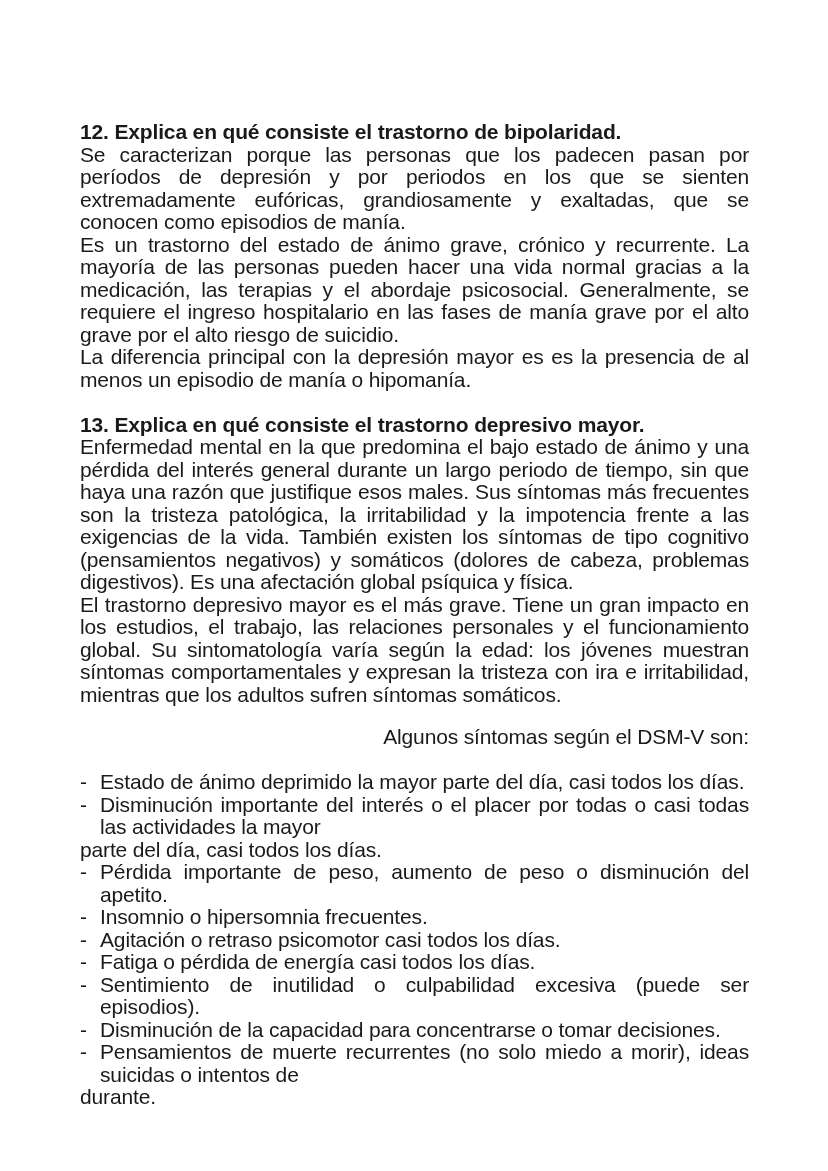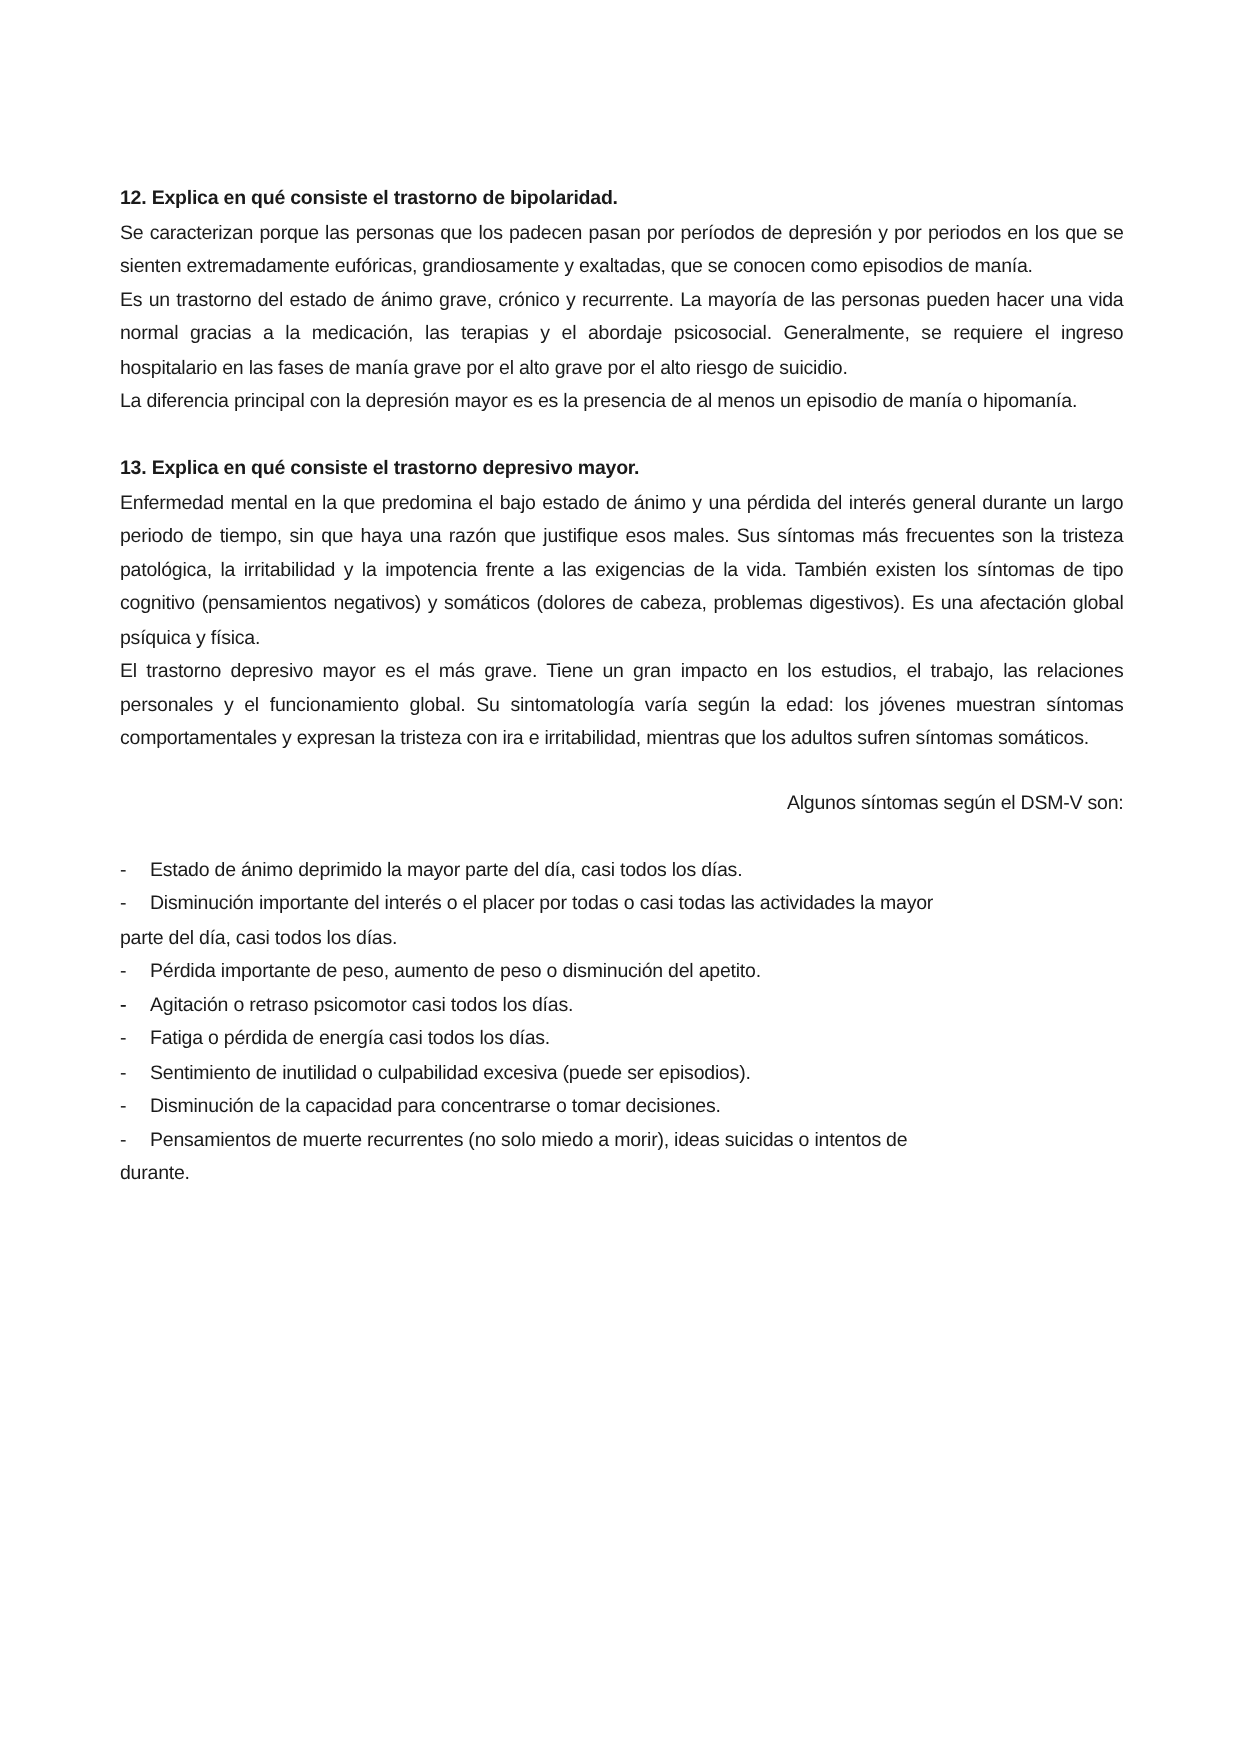--- a/index.html
+++ b/index.html
@@ -3,21 +3,21 @@
 <meta charset="utf-8">
 <style>
   html, body { margin: 0; padding: 0; background: #ffffff; }
   body { width: 828px; height: 1171px; overflow: hidden; position: relative; }
   .page {
     position: absolute;
     left: 80px;
     top: 121px;
     width: 669px;
     font-family: "Liberation Sans", sans-serif;
-    font-size: 13px;
+    font-size: 21px;
     line-height: 22.5px;
     color: #1a1a1a;
     letter-spacing: -0.15px;
   }
   .heading { font-weight: bold; margin: 0; }
   .para { margin: 0; text-align: justify; }
   .para.last-left { text-align: right; margin-top: 20px; }
   .gap { height: 22.5px; }
   .u { text-underline-offset: 2px; }
   ul.dash { list-style: none; margin: 0; padding: 0; }
@@ -44,21 +44,21 @@
 
   <div class="gap"></div>
 
   <ul class="dash">
     <li><span class="dash-mark">-</span><span>Estado de ánimo deprimido la mayor parte del día, casi todos los días.</span></li>
     <li><span class="dash-mark">-</span><span>Disminución importante del interés o el placer por todas o casi todas las actividades la mayor</span></li>
   </ul>
   <p class="cont">parte del día, casi todos los días.</p>
   <ul class="dash">
     <li><span class="dash-mark">-</span><span>Pérdida importante de peso, aumento de peso o disminución del apetito.</span></li>
-    <li><span class="dash-mark">-</span></li>
+    <li><span class="dash-mark">-</span><span>Insomnio o hipersomnia frecuentes.</span></li>
     <li><span class="dash-mark">-</span><span>Agitación o retraso psicomotor casi todos los días.</span></li>
     <li><span class="dash-mark">-</span><span>Fatiga o pérdida de energía casi todos los días.</span></li>
     <li><span class="dash-mark">-</span><span>Sentimiento de inutilidad o culpabilidad excesiva (puede ser episodios).</span></li>
     <li><span class="dash-mark">-</span><span>Disminución de la capacidad para concentrarse o tomar decisiones.</span></li>
     <li><span class="dash-mark">-</span><span>Pensamientos de muerte recurrentes (no solo miedo a morir), ideas suicidas o intentos de</span></li>
   </ul>
   <p class="cont">durante.</p>
 
 </div>
 

